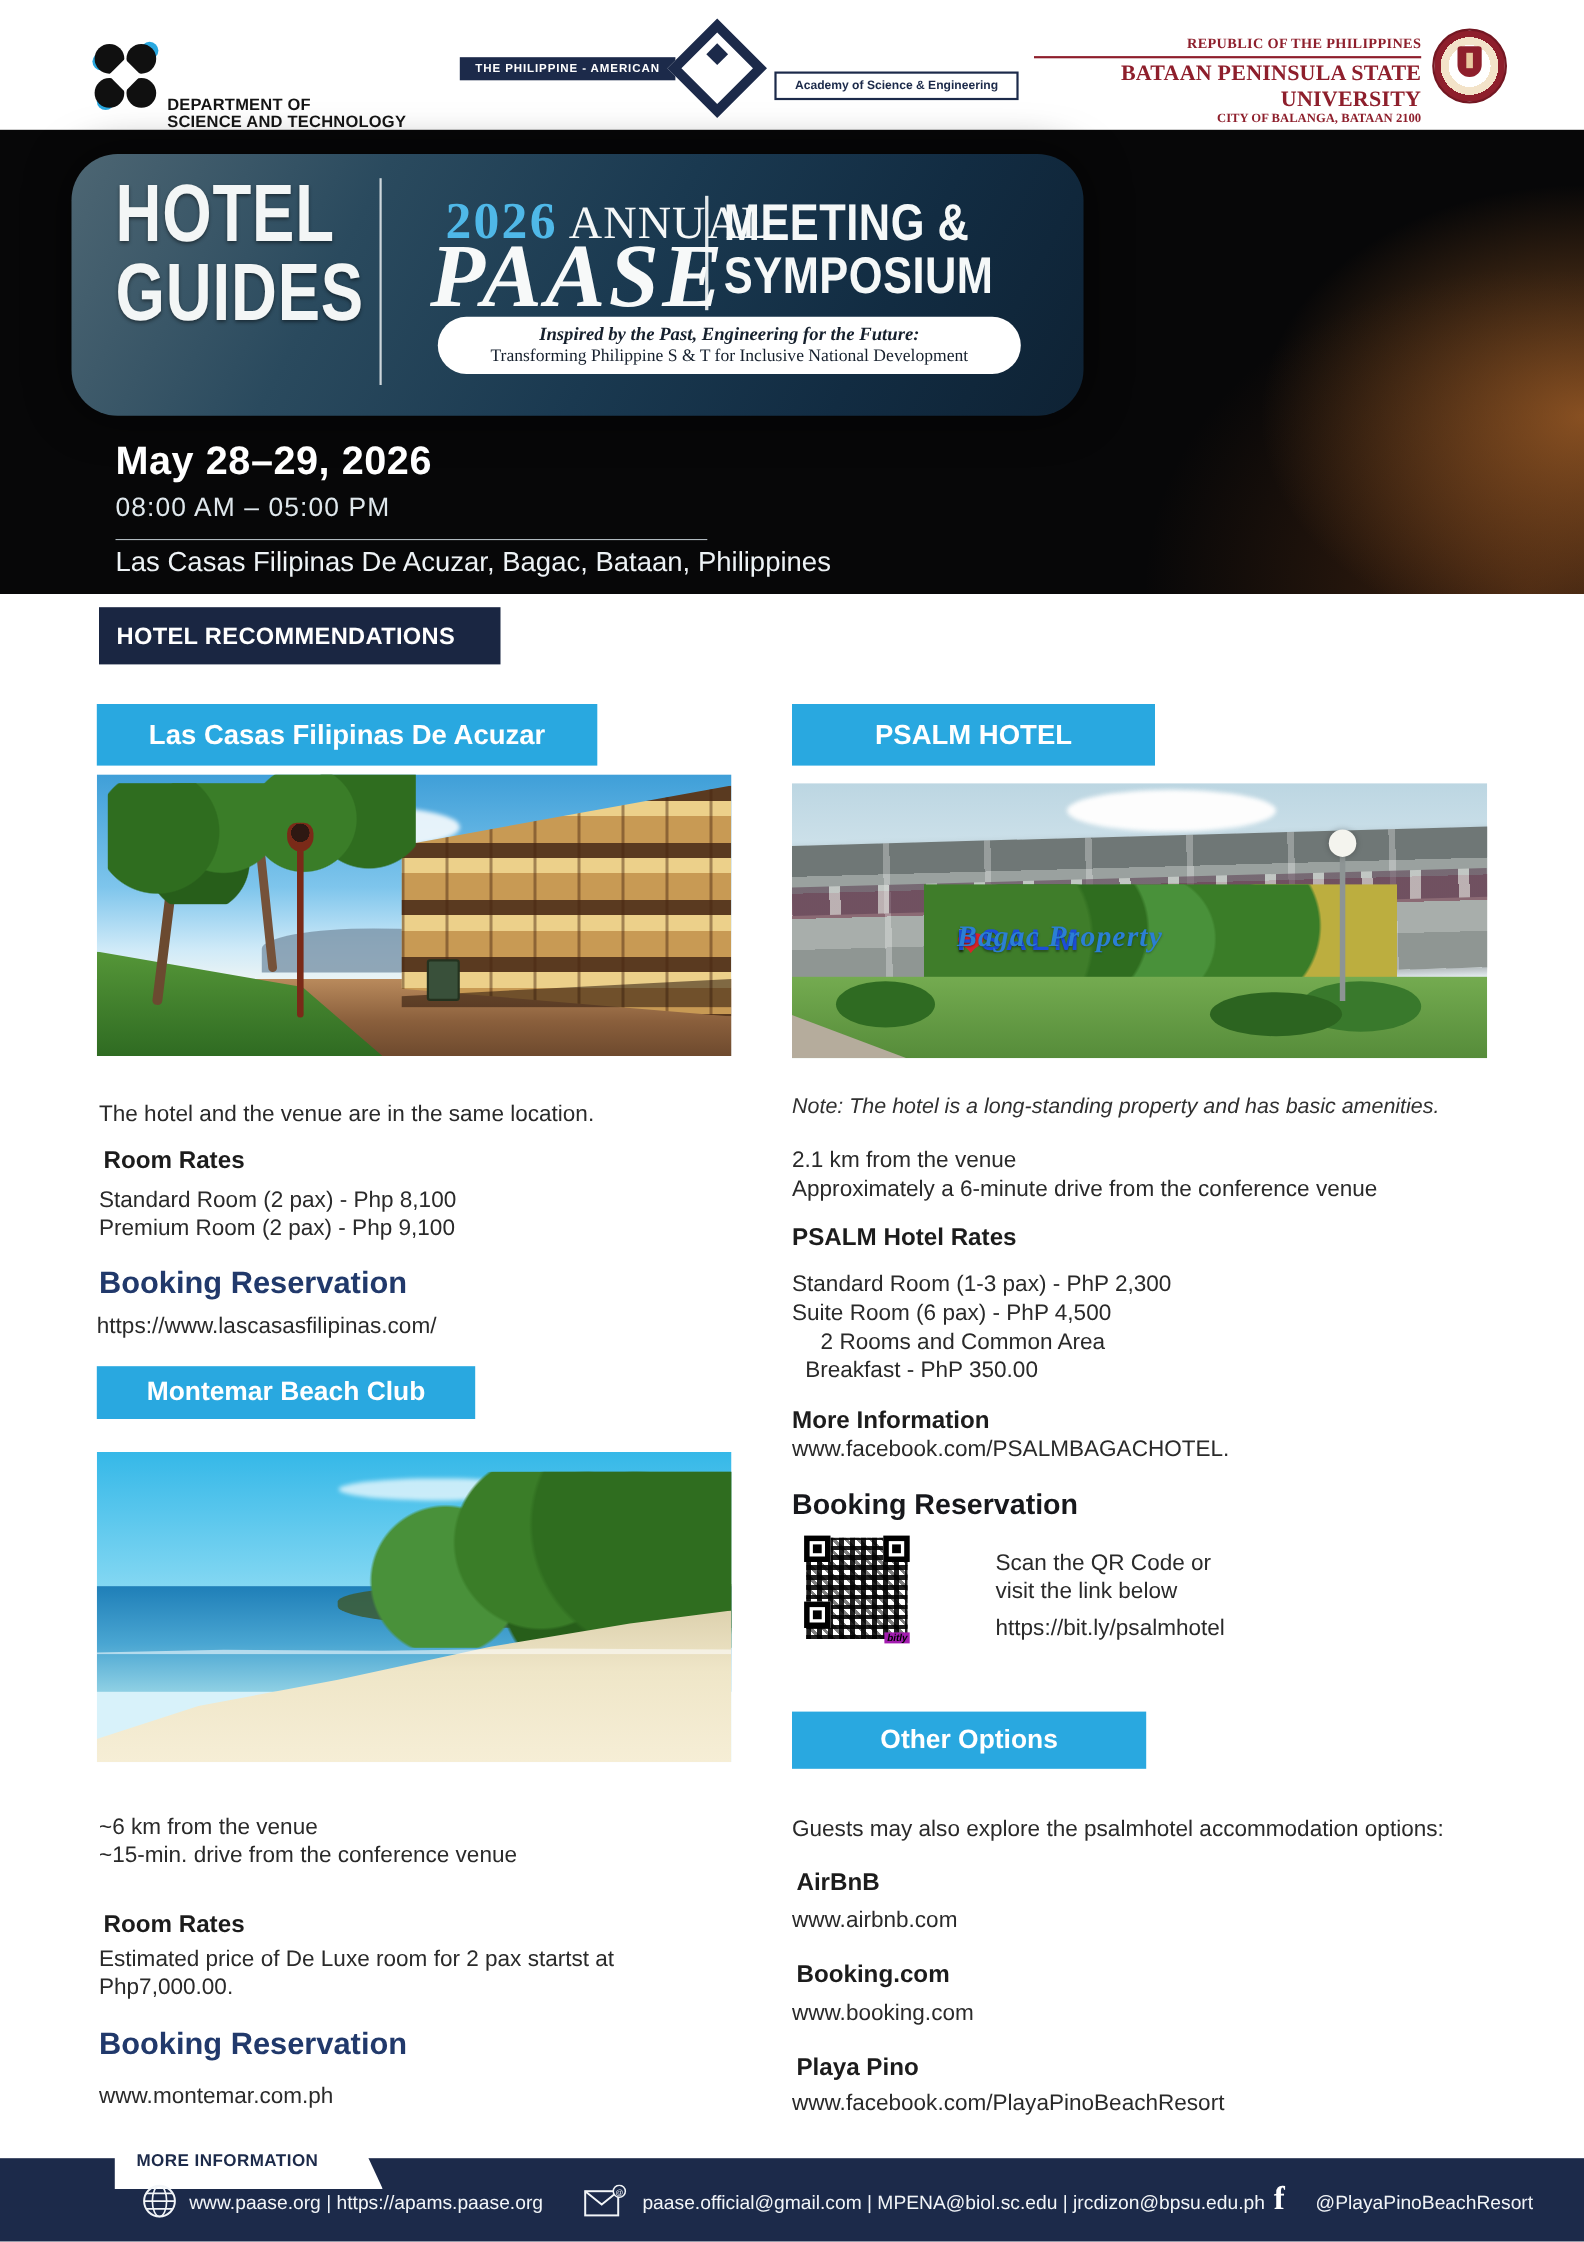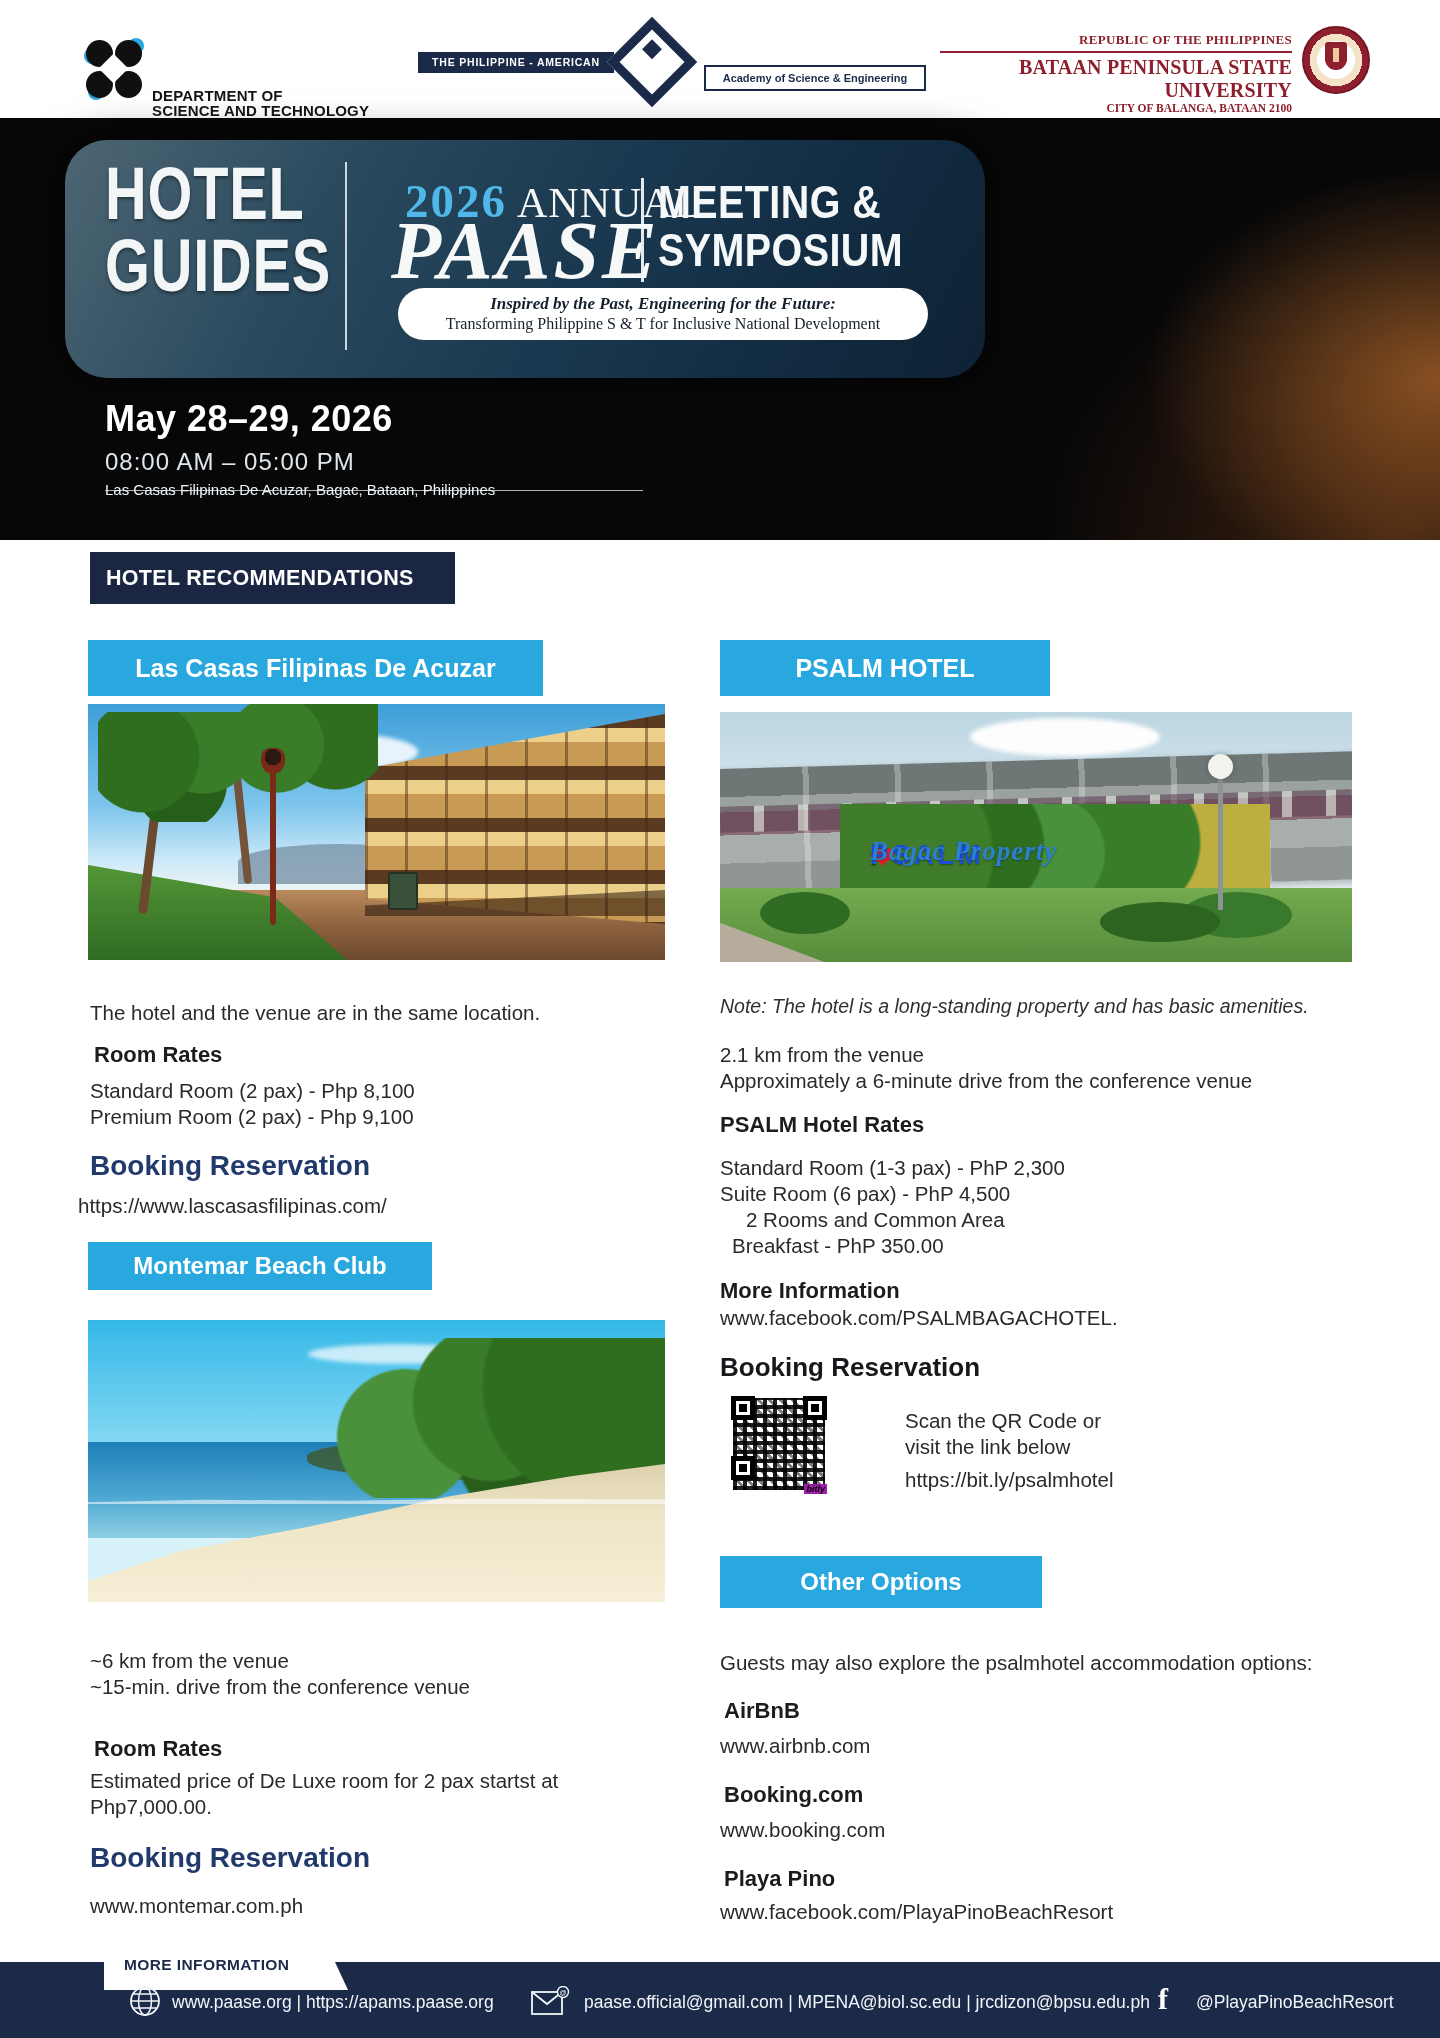--- a/index.html
+++ b/index.html
@@ -56,21 +56,21 @@
   .meeting-block{left:576px;top:38px;border-left:3px solid rgba(245,248,248,.92);padding-left:14px;height:104px;}
   .meeting-block .ln{color:#f5f8f8;font-weight:bold;font-size:47px;line-height:1.02;
         transform:scaleX(.84);transform-origin:left top;letter-spacing:.5px;}
   .theme-pill{left:333px;top:148px;width:530px;height:52px;background:#ffffff;border-radius:26px;
         text-align:center;color:#16202d;font-family:"Liberation Serif", serif;padding-top:6px;box-sizing:border-box;}
   .theme-pill .t1{font-size:17px;font-weight:bold;font-style:italic;line-height:20px;}
   .theme-pill .t2{font-size:16px;line-height:19px;}
   .hero-date{left:105px;top:280px;color:#ffffff;font-weight:bold;font-size:36px;letter-spacing:.5px;}
   .hero-time{left:105px;top:330px;color:#dfe7ec;font-size:24px;letter-spacing:1px;}
   .hero-rule{left:105px;top:372px;width:538px;height:1px;background:rgba(205,215,222,.85);}
-  .hero-venue{left:105px;top:363px;color:#eef3f6;font-size:15px;}
+  .hero-venue{left:105px;top:379px;color:#eef3f6;font-size:25px;}
 
   
   .navy-badge{left:90px;top:552px;width:365px;height:52px;background:#1a2642;color:#fff;
         font-weight:bold;font-size:21.5px;line-height:52px;padding-left:16px;box-sizing:border-box;letter-spacing:.3px;}
   .cyan-badge{background:#29a8e0;color:#ffffff;font-weight:bold;text-align:center;}
   .badge-lascasas{left:88px;top:640px;width:455px;height:56px;font-size:25px;line-height:56px;}
   .badge-psalm{left:720px;top:640px;width:330px;height:56px;font-size:25px;line-height:56px;}
   .badge-montemar{left:88px;top:1242px;width:344px;height:48px;font-size:24px;line-height:48px;}
   .badge-other{left:720px;top:1556px;width:322px;height:52px;font-size:24px;line-height:52px;}
 
@@ -272,21 +272,21 @@
     <div class="lc-lamp"></div>
     <div class="lc-lampball"></div>
     <div class="lc-tram"></div>
   </div>
 
   <div class="abs body-text" style="left:90px;top:1000px;">The hotel and the venue are in the same location.</div>
   <div class="abs bold-head" style="left:94px;top:1042px;">Room Rates</div>
   <div class="abs body-text" style="left:90px;top:1078px;">Standard Room (2 pax) - Php 8,100</div>
   <div class="abs body-text" style="left:90px;top:1104px;">Premium Room (2 pax) - Php 9,100</div>
   <div class="abs booking-head" style="left:90px;top:1150px;">Booking Reservation</div>
-  <div class="abs url-text" style="left:78px;top:1194px;">https://www.lascasasfilipinas.com/</div>
+  <div class="abs url-text" style="left:88px;top:1194px;">https://www.lascasasfilipinas.com/</div>
 
   <div class="abs cyan-badge badge-montemar">Montemar Beach Club</div>
 
   <div class="abs photo ph-mb">
     <div class="mb-sky"></div>
     <div class="mb-cloud"></div>
     <div class="mb-sea"></div>
     <div class="mb-headbase"></div>
     <div class="mb-head"></div>
     <div class="mb-sand"></div>

